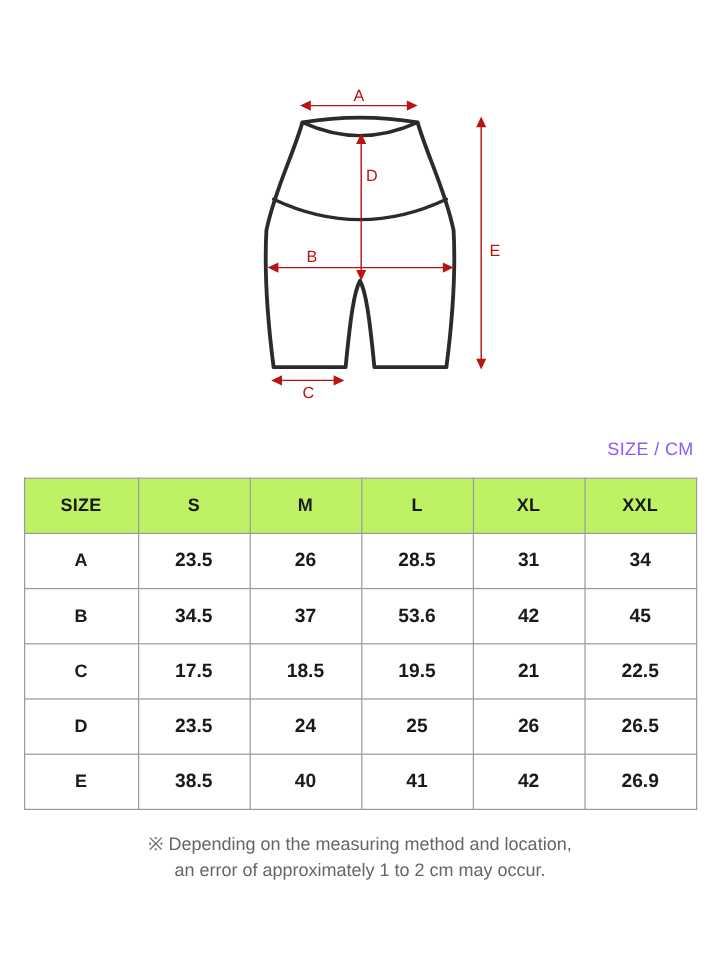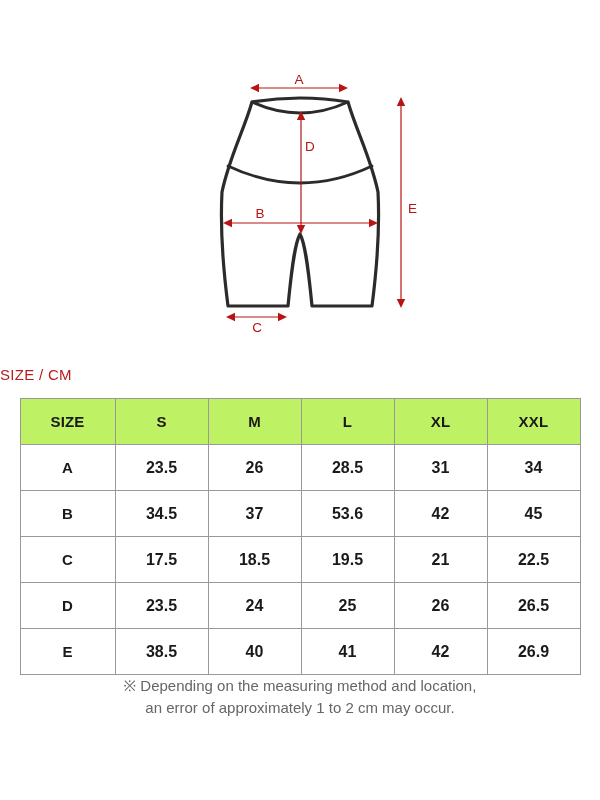--- a/index.html
+++ b/index.html
@@ -14,23 +14,23 @@
     color: #1a1a1a;
     overflow: hidden;
   }
   .diagram-wrap {
     width: 600px;
     height: 358px;
   }
   .size-unit {
     margin-top: 8px;
     padding-right: 22px;
-    text-align: left;
-    font-size: 15px;
-    color: #b91c1c;
+    text-align: right;
+    font-size: 15px;
+    color: #8b5cf6;
     letter-spacing: 0.3px;
   }
   table.size-chart {
     margin: 15px auto 0 auto;
     width: 560px;
     border-collapse: collapse;
     table-layout: fixed;
     border: 1px solid #8c8c8c;
   }
   table.size-chart th,
@@ -47,20 +47,21 @@
     background: #bef264;
     font-weight: bold;
     font-size: 15px;
     letter-spacing: 0.2px;
   }
   table.size-chart td.row-label {
     font-weight: bold;
     font-size: 15px;
   }
   .footnote {
+    margin-top: 18px;
     text-align: center;
     font-size: 15px;
     line-height: 22px;
     color: #666666;
   }
   .diagram-label {
     font-family: "Liberation Sans", sans-serif;
     font-size: 13.5px;
   }
 </style>

